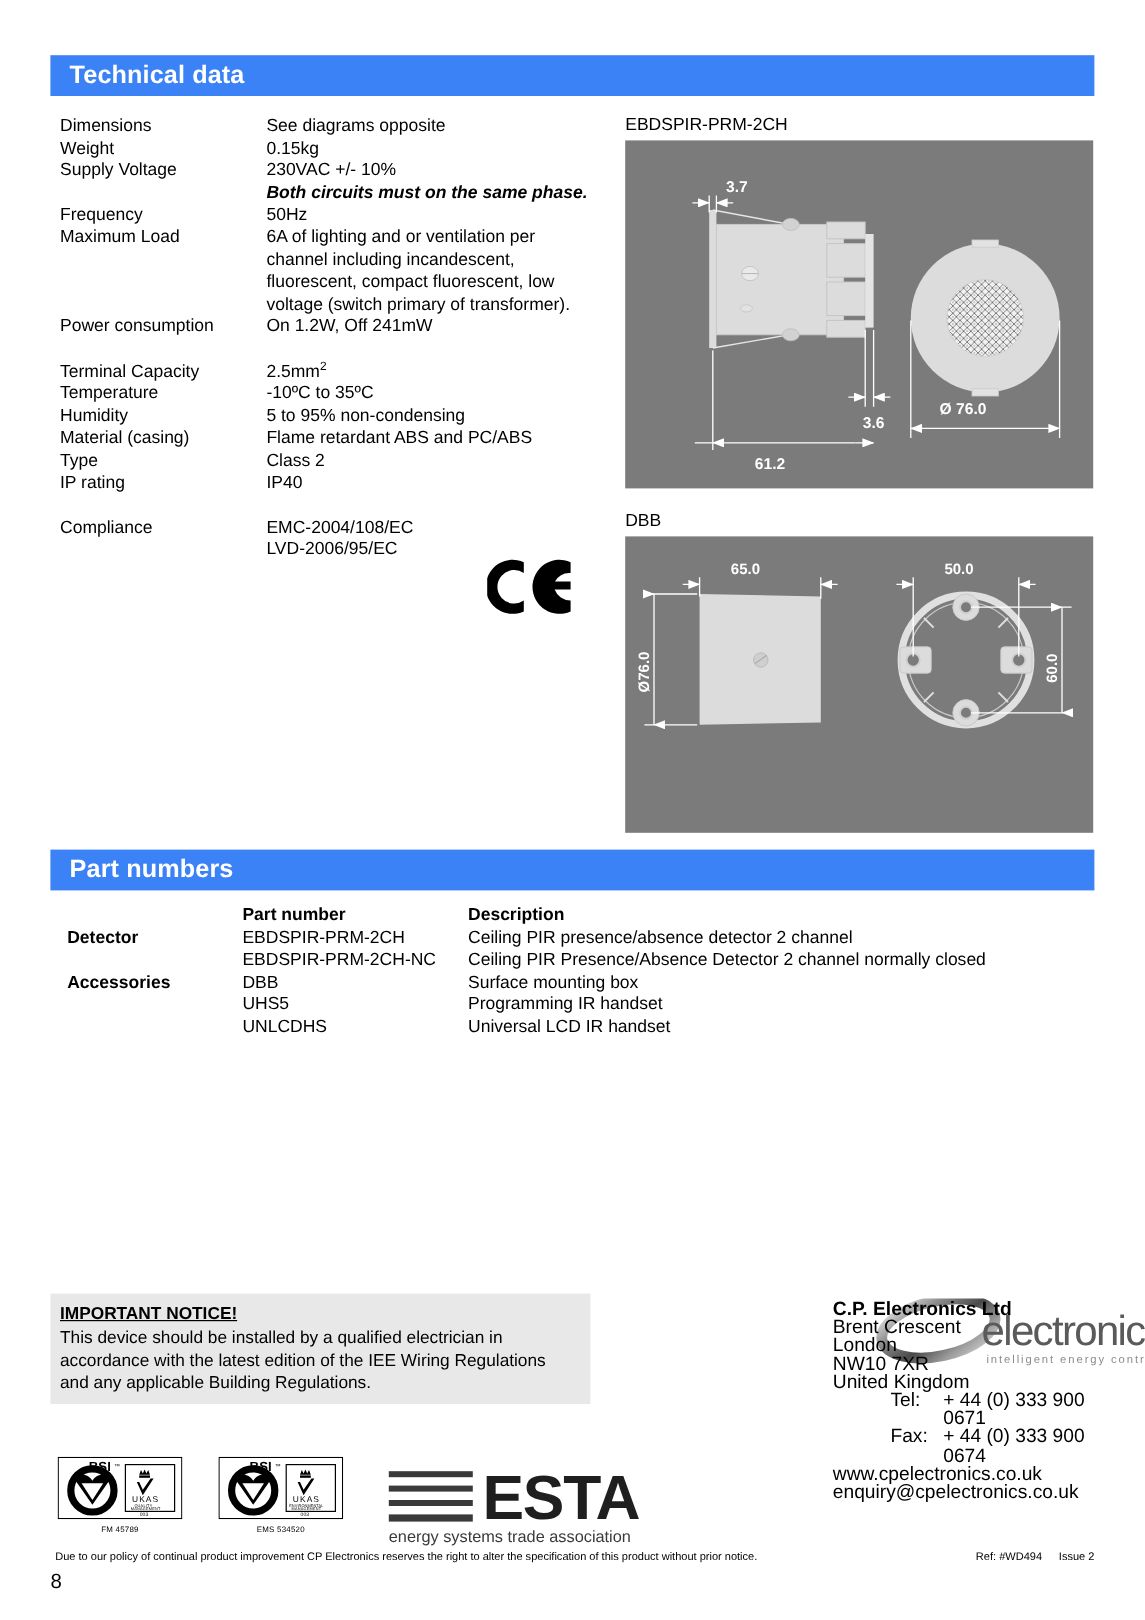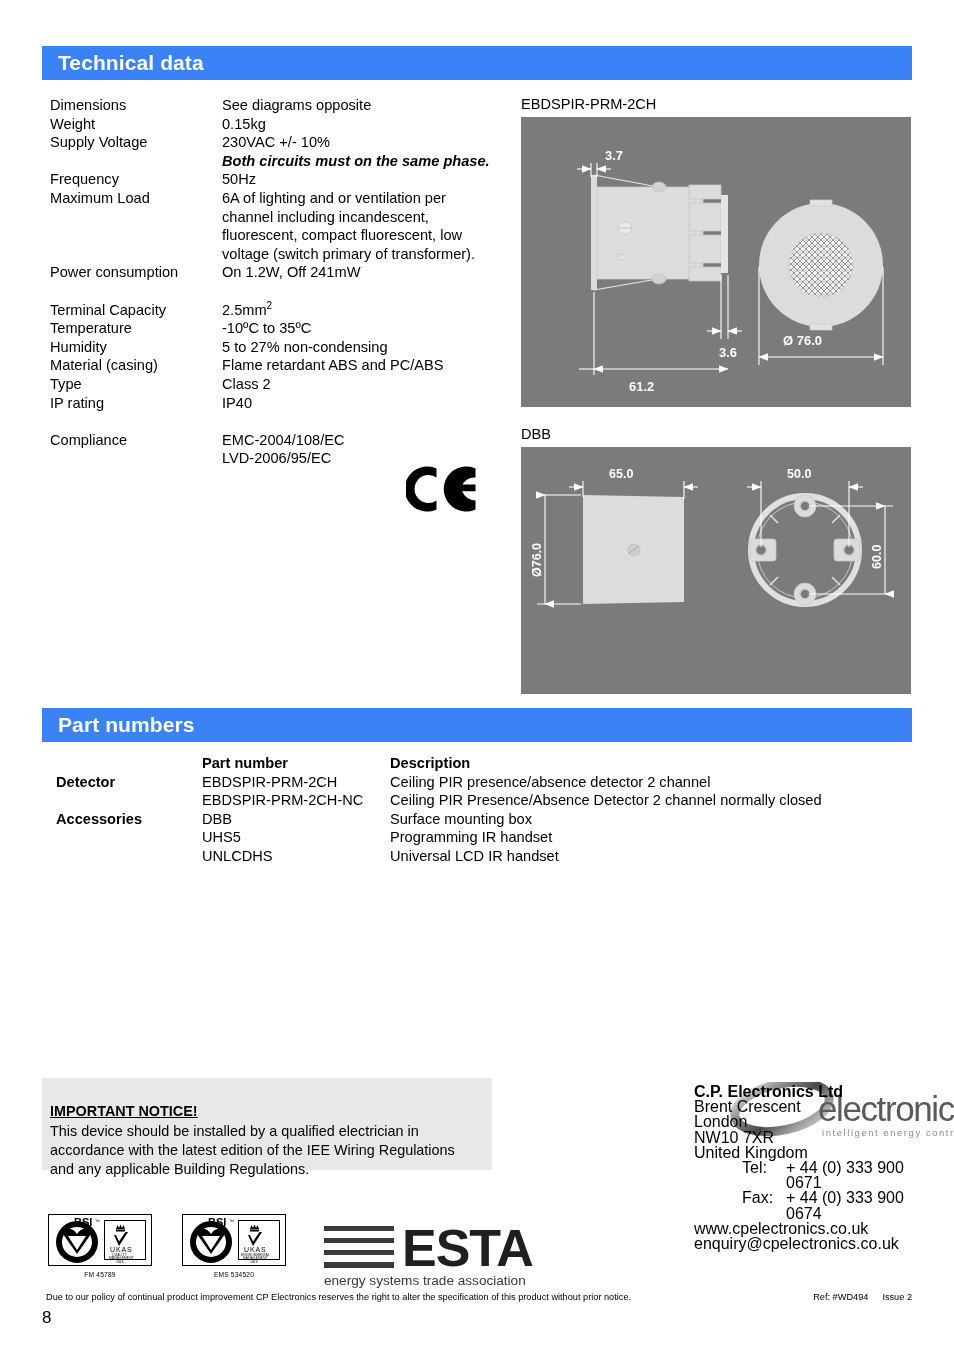--- a/index.html
+++ b/index.html
@@ -140,21 +140,21 @@
 
   
   .notice-box {
     position: absolute;
     left: 42px;
     top: 1078px;
     width: 450px;
     height: 92px;
     background: #e8e8e8;
     box-sizing: border-box;
-    padding: 24px 10px 6px 8px;
+    padding: 8px 10px 6px 8px;
     font-size: 14.4px;
     line-height: 19px;
   }
   .notice-title {
     font-weight: bold;
     text-decoration: underline;
     display: block;
     margin-bottom: 1px;
   }
   .notice-body { display: block; }
@@ -272,21 +272,21 @@
     <div class="spec-row">
       <span class="spec-label">Terminal Capacity</span>
       <span class="spec-value"><span>2.5mm</span><sup class="sup">2</sup></span>
     </div>
     <div class="spec-row">
       <span class="spec-label">Temperature</span>
       <span class="spec-value">-10ºC to 35ºC</span>
     </div>
     <div class="spec-row">
       <span class="spec-label">Humidity</span>
-      <span class="spec-value">5 to 27% non-condensing</span>
+      <span class="spec-value">5 to 95% non-condensing</span>
     </div>
     <div class="spec-row">
       <span class="spec-label">Material (casing)</span>
       <span class="spec-value">Flame retardant ABS and PC/ABS</span>
     </div>
     <div class="spec-row">
       <span class="spec-label">Type</span>
       <span class="spec-value">Class 2</span>
     </div>
     <div class="spec-row">

